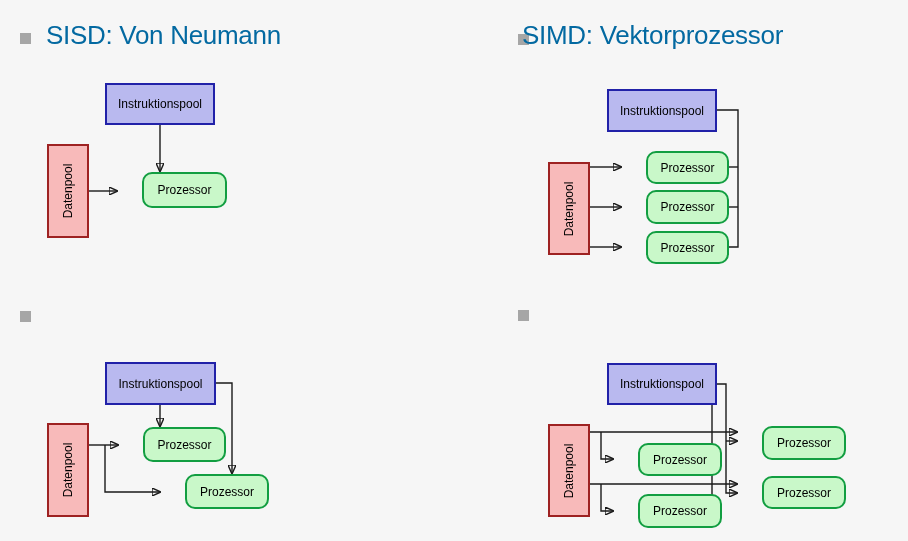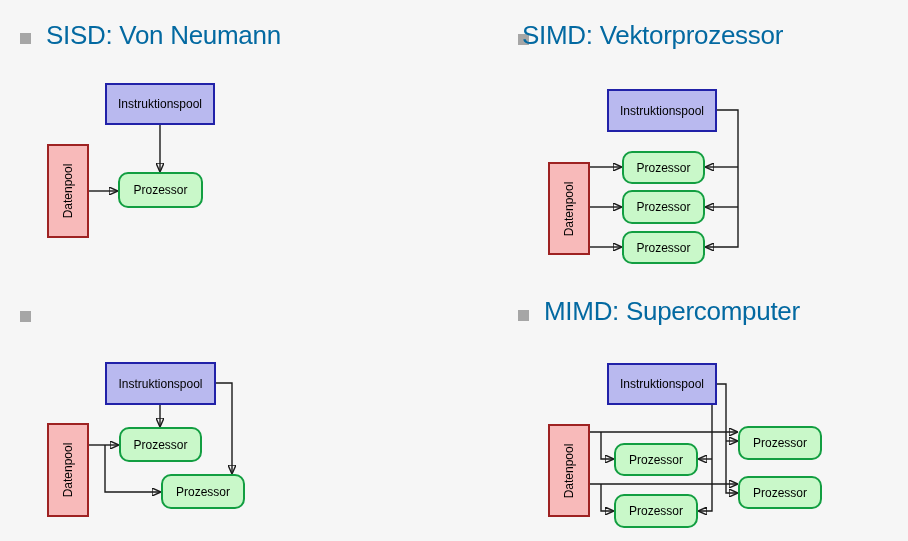--- a/index.html
+++ b/index.html
@@ -36,21 +36,21 @@
     display: flex;
     align-items: center;
     justify-content: center;
     font-size: 12px;
     color: #000;
     white-space: nowrap;
   }
   .ipool { background: #b9b9ef; border: 2.5px solid #2121a8; }
   .dpool { background: #f8baba; border: 2.5px solid #9e2222; }
   .dpool .rot { transform: rotate(-90deg); white-space: nowrap; }
-  .proc  { background: #c9f8c9; border: 2.5px solid #129e41; border-radius: 10px; }
+  .proc  { background: #c9f8c9; border: 2.5px solid #129e41; border-radius: 10px; margin-left: 24px; }
 </style>
 </head>
 <body>
 
 <div class="stage">
 
   <svg class="wires" width="908" height="541">
     <defs>
       <marker id="ah" markerWidth="9" markerHeight="8" refX="8" refY="4" orient="auto" markerUnits="userSpaceOnUse">
         <path d="M0,0 L9,4 L0,8 Z" fill="#1a1a1a" stroke="none"></path>
@@ -120,21 +120,20 @@
     <span class="rot">Datenpool</span>
   </div>
   <div class="node proc" style="left:119px; top:427px; width:83px; height:35px;">
     <span>Prozessor</span>
   </div>
   <div class="node proc" style="left:161px; top:474px; width:84px; height:35px;">
     <span>Prozessor</span>
   </div>
 
   <div class="bullet" style="left:518px; top:310px;"></div>
-  <div class="title" style="left:544px; top:298px;">MIMD: Supercomputer</div>
   <div class="node ipool" style="left:607px; top:363px; width:110px; height:42px;">
     <span>Instruktionspool</span>
   </div>
   <div class="node dpool" style="left:548px; top:424px; width:42px; height:93px;">
     <span class="rot">Datenpool</span>
   </div>
   <div class="node proc" style="left:614px; top:443px; width:84px; height:33px;">
     <span>Prozessor</span>
   </div>
   <div class="node proc" style="left:614px; top:494px; width:84px; height:34px;">

